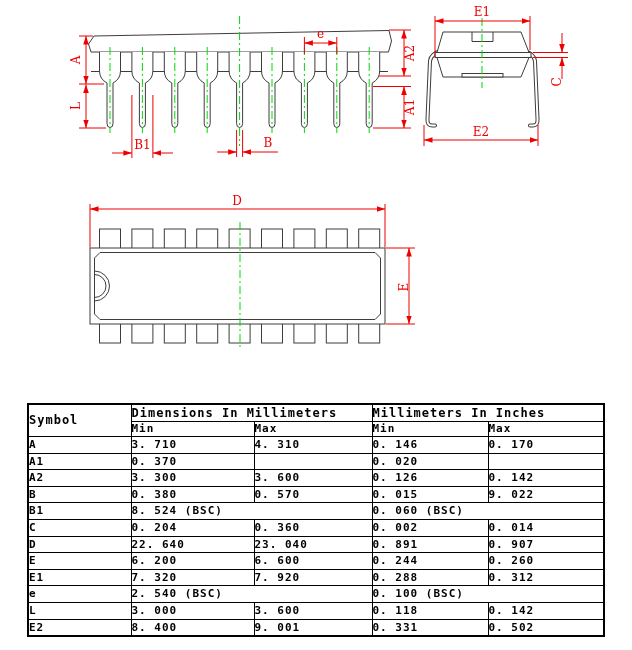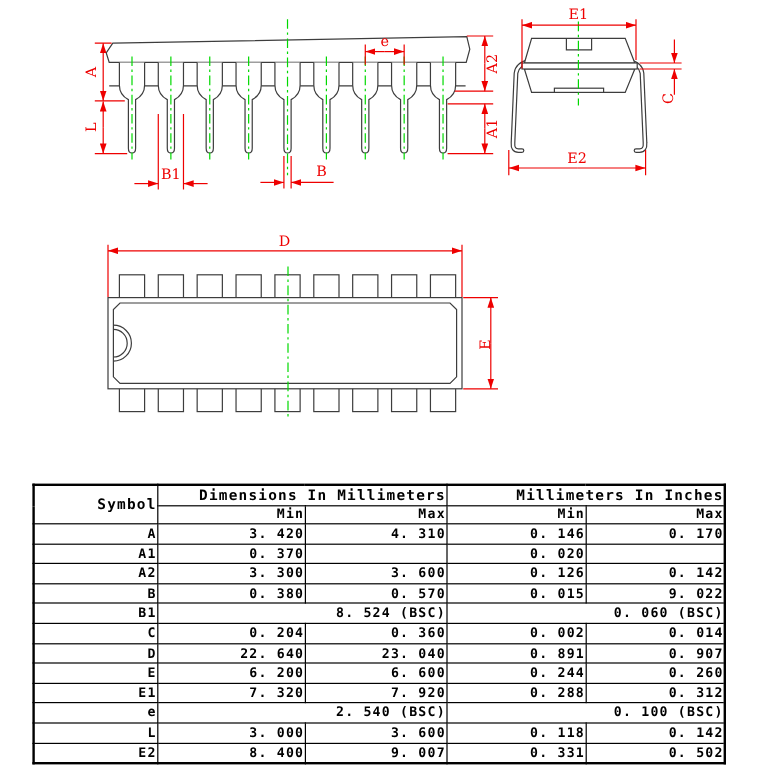--- a/index.html
+++ b/index.html
@@ -7,21 +7,21 @@
         font-family:"DejaVu Sans Mono", monospace;}
   svg{position:absolute;left:0;top:0;}
   .outline{stroke:#3d3d3d;stroke-width:1;fill:none;}
   .solid{stroke:#3d3d3d;stroke-width:1;fill:#fff;}
   .leadcore{stroke:#3d3d3d;stroke-width:4;fill:none;stroke-linecap:round;}
   .leadwhite{stroke:#fff;stroke-width:2;fill:none;stroke-linecap:round;}
   .cl{stroke:#00d900;stroke-width:1;fill:none;stroke-dasharray:8 3 2 3;}
   .dim{stroke:#ee0000;stroke-width:1;fill:none;}
   .dimlabel{fill:#ee0000;font-family:"DejaVu Serif", serif;font-size:12px;}
   .dimtable{position:absolute;left:27px;top:403px;width:576px;border-collapse:collapse;
-            table-layout:fixed;text-align:right;color:#000;
+            table-layout:fixed;text-align:left;color:#000;
             font-family:"DejaVu Sans Mono", monospace;font-weight:bold;font-size:11px;
             letter-spacing:1px;border:2px solid #000;}
   .dimtable td{border:1px solid #000;padding:0;vertical-align:middle;line-height:1.05;
                overflow:hidden;white-space:nowrap;}
   .dimtable tr.hdr1 td{height:16px;font-size:12px;}
   .dimtable tr.hdr2 td{height:14px;}
   .dimtable tr.data td{height:15.6px;}
   td.sym{font-size:11px;}
 </style>
 </head>
@@ -198,21 +198,21 @@
       <td colspan="2">Millimeters In Inches</td>
     </tr>
     <tr class="hdr2">
       <td>Min</td>
       <td>Max</td>
       <td>Min</td>
       <td>Max</td>
     </tr>
     <tr class="data">
       <td class="sym">A</td>
-      <td>3. 420</td>
+      <td>3. 710</td>
       <td>4. 310</td>
       <td>0. 146</td>
       <td>0. 170</td>
     </tr>
     <tr class="data">
       <td class="sym">A1</td>
       <td>0. 370</td>
       <td></td>
       <td>0. 020</td>
       <td></td>
@@ -272,20 +272,20 @@
     <tr class="data">
       <td class="sym">L</td>
       <td>3. 000</td>
       <td>3. 600</td>
       <td>0. 118</td>
       <td>0. 142</td>
     </tr>
     <tr class="data">
       <td class="sym">E2</td>
       <td>8. 400</td>
-      <td>9. 007</td>
+      <td>9. 001</td>
       <td>0. 331</td>
       <td>0. 502</td>
     </tr>
   </tbody>
 </table>
 
 </div>
 
 </body></html>

